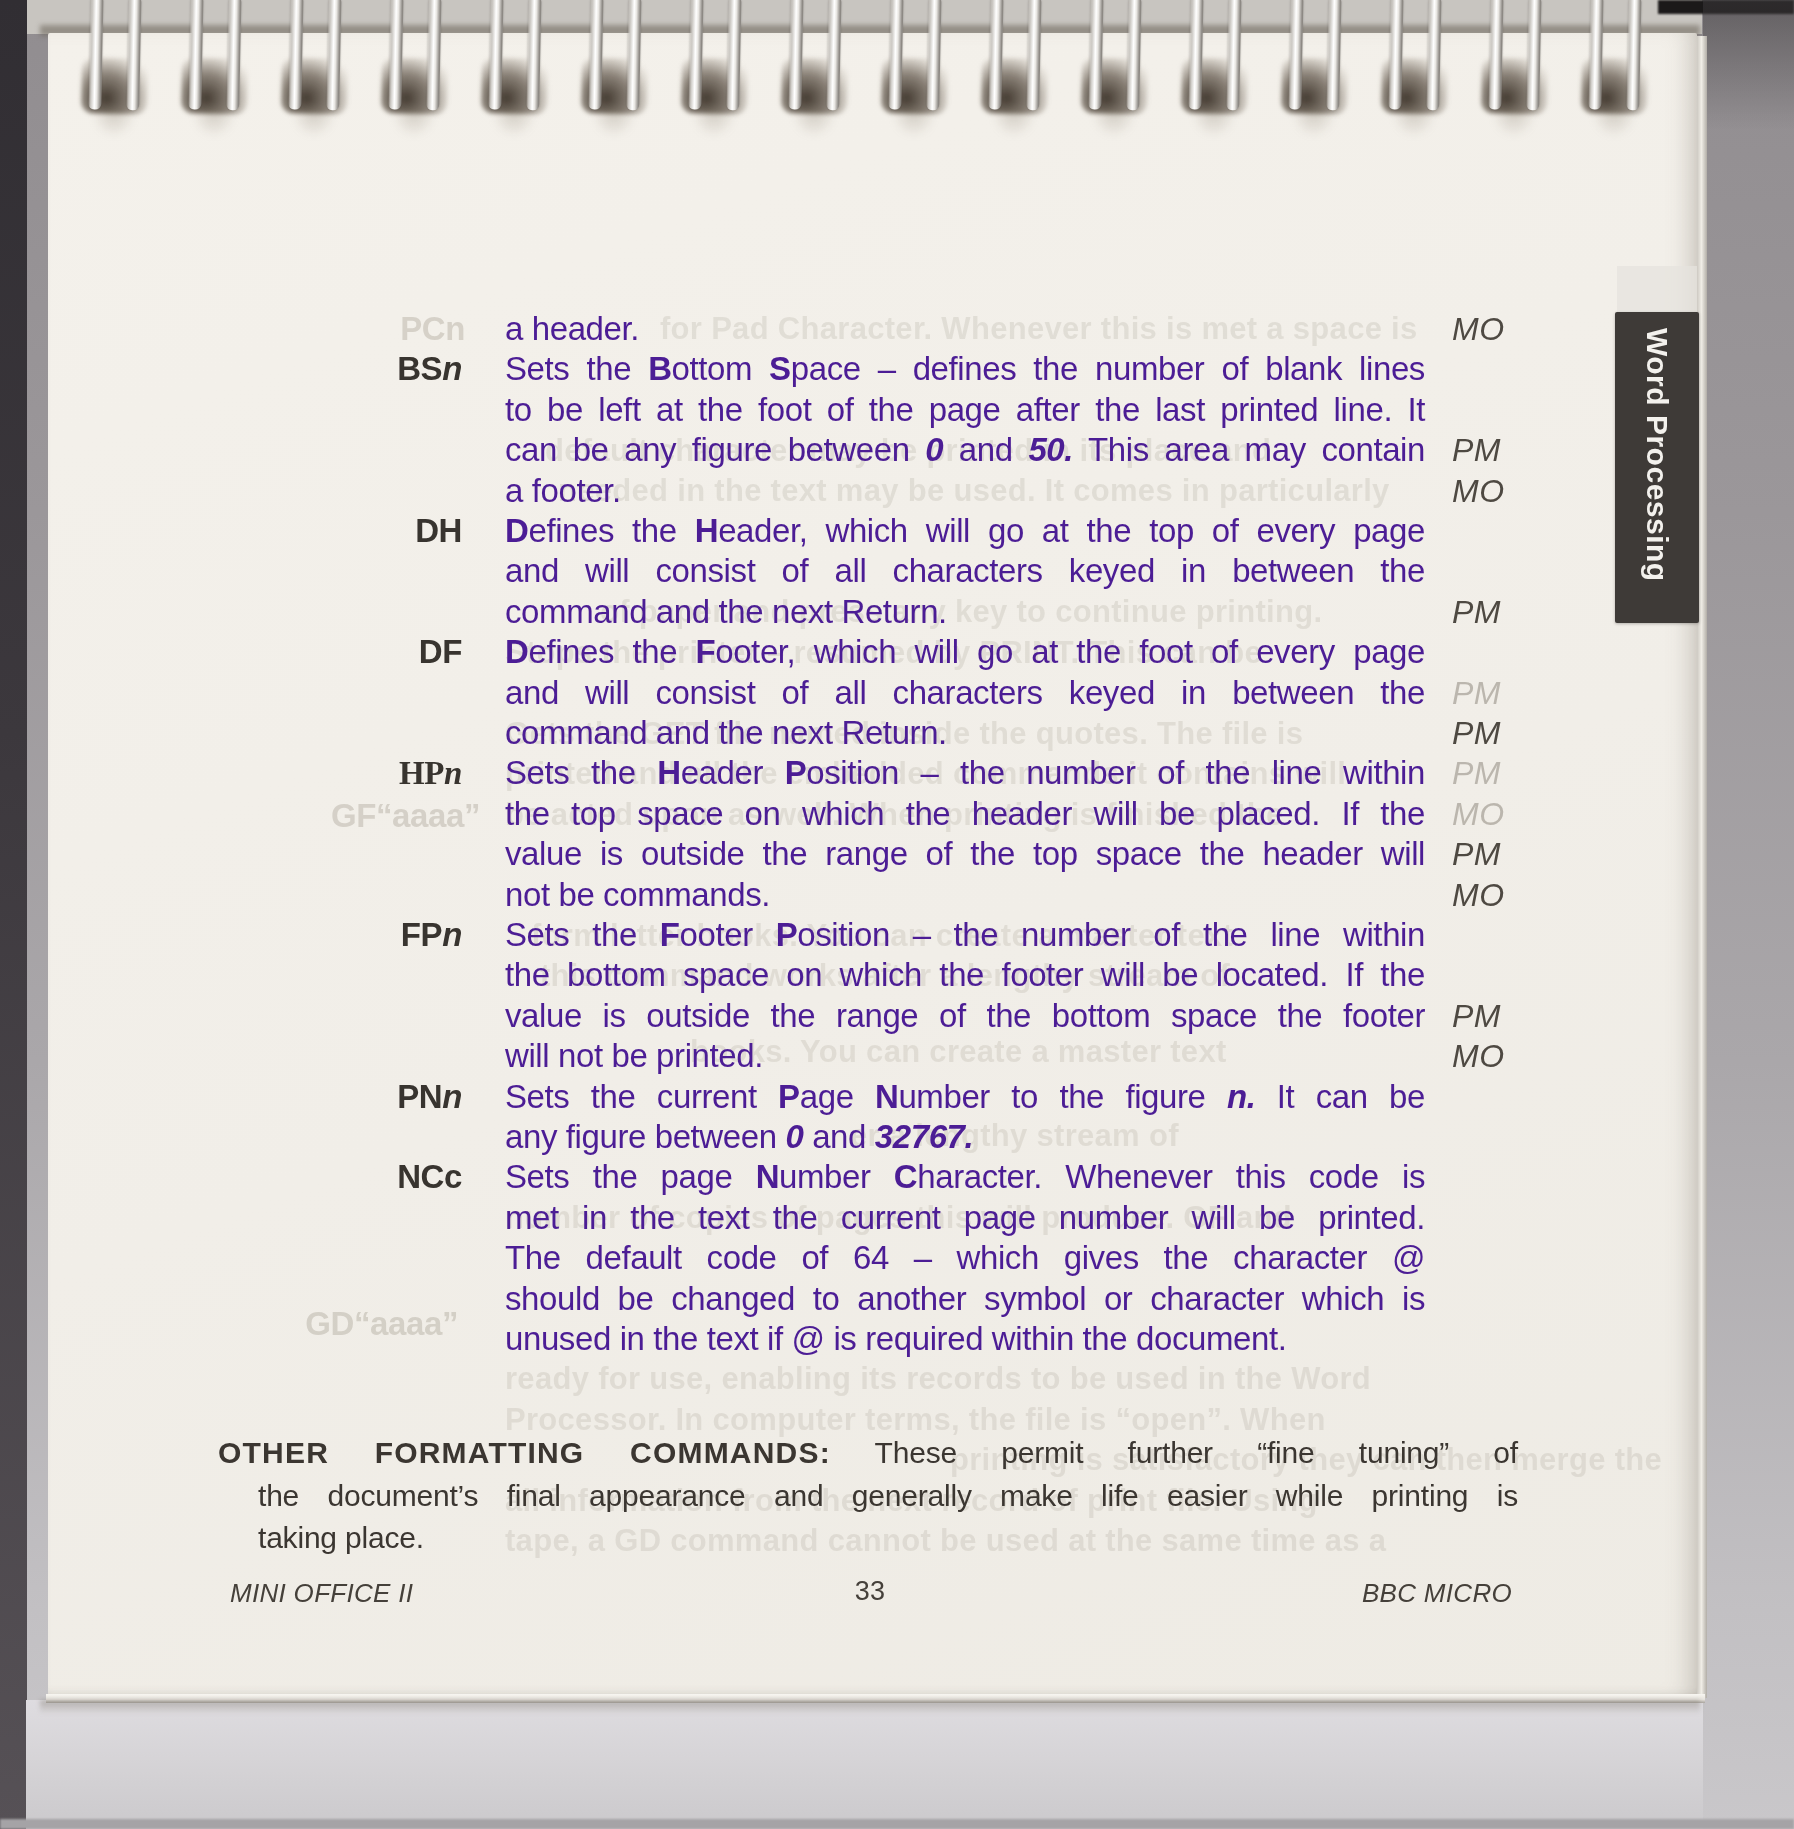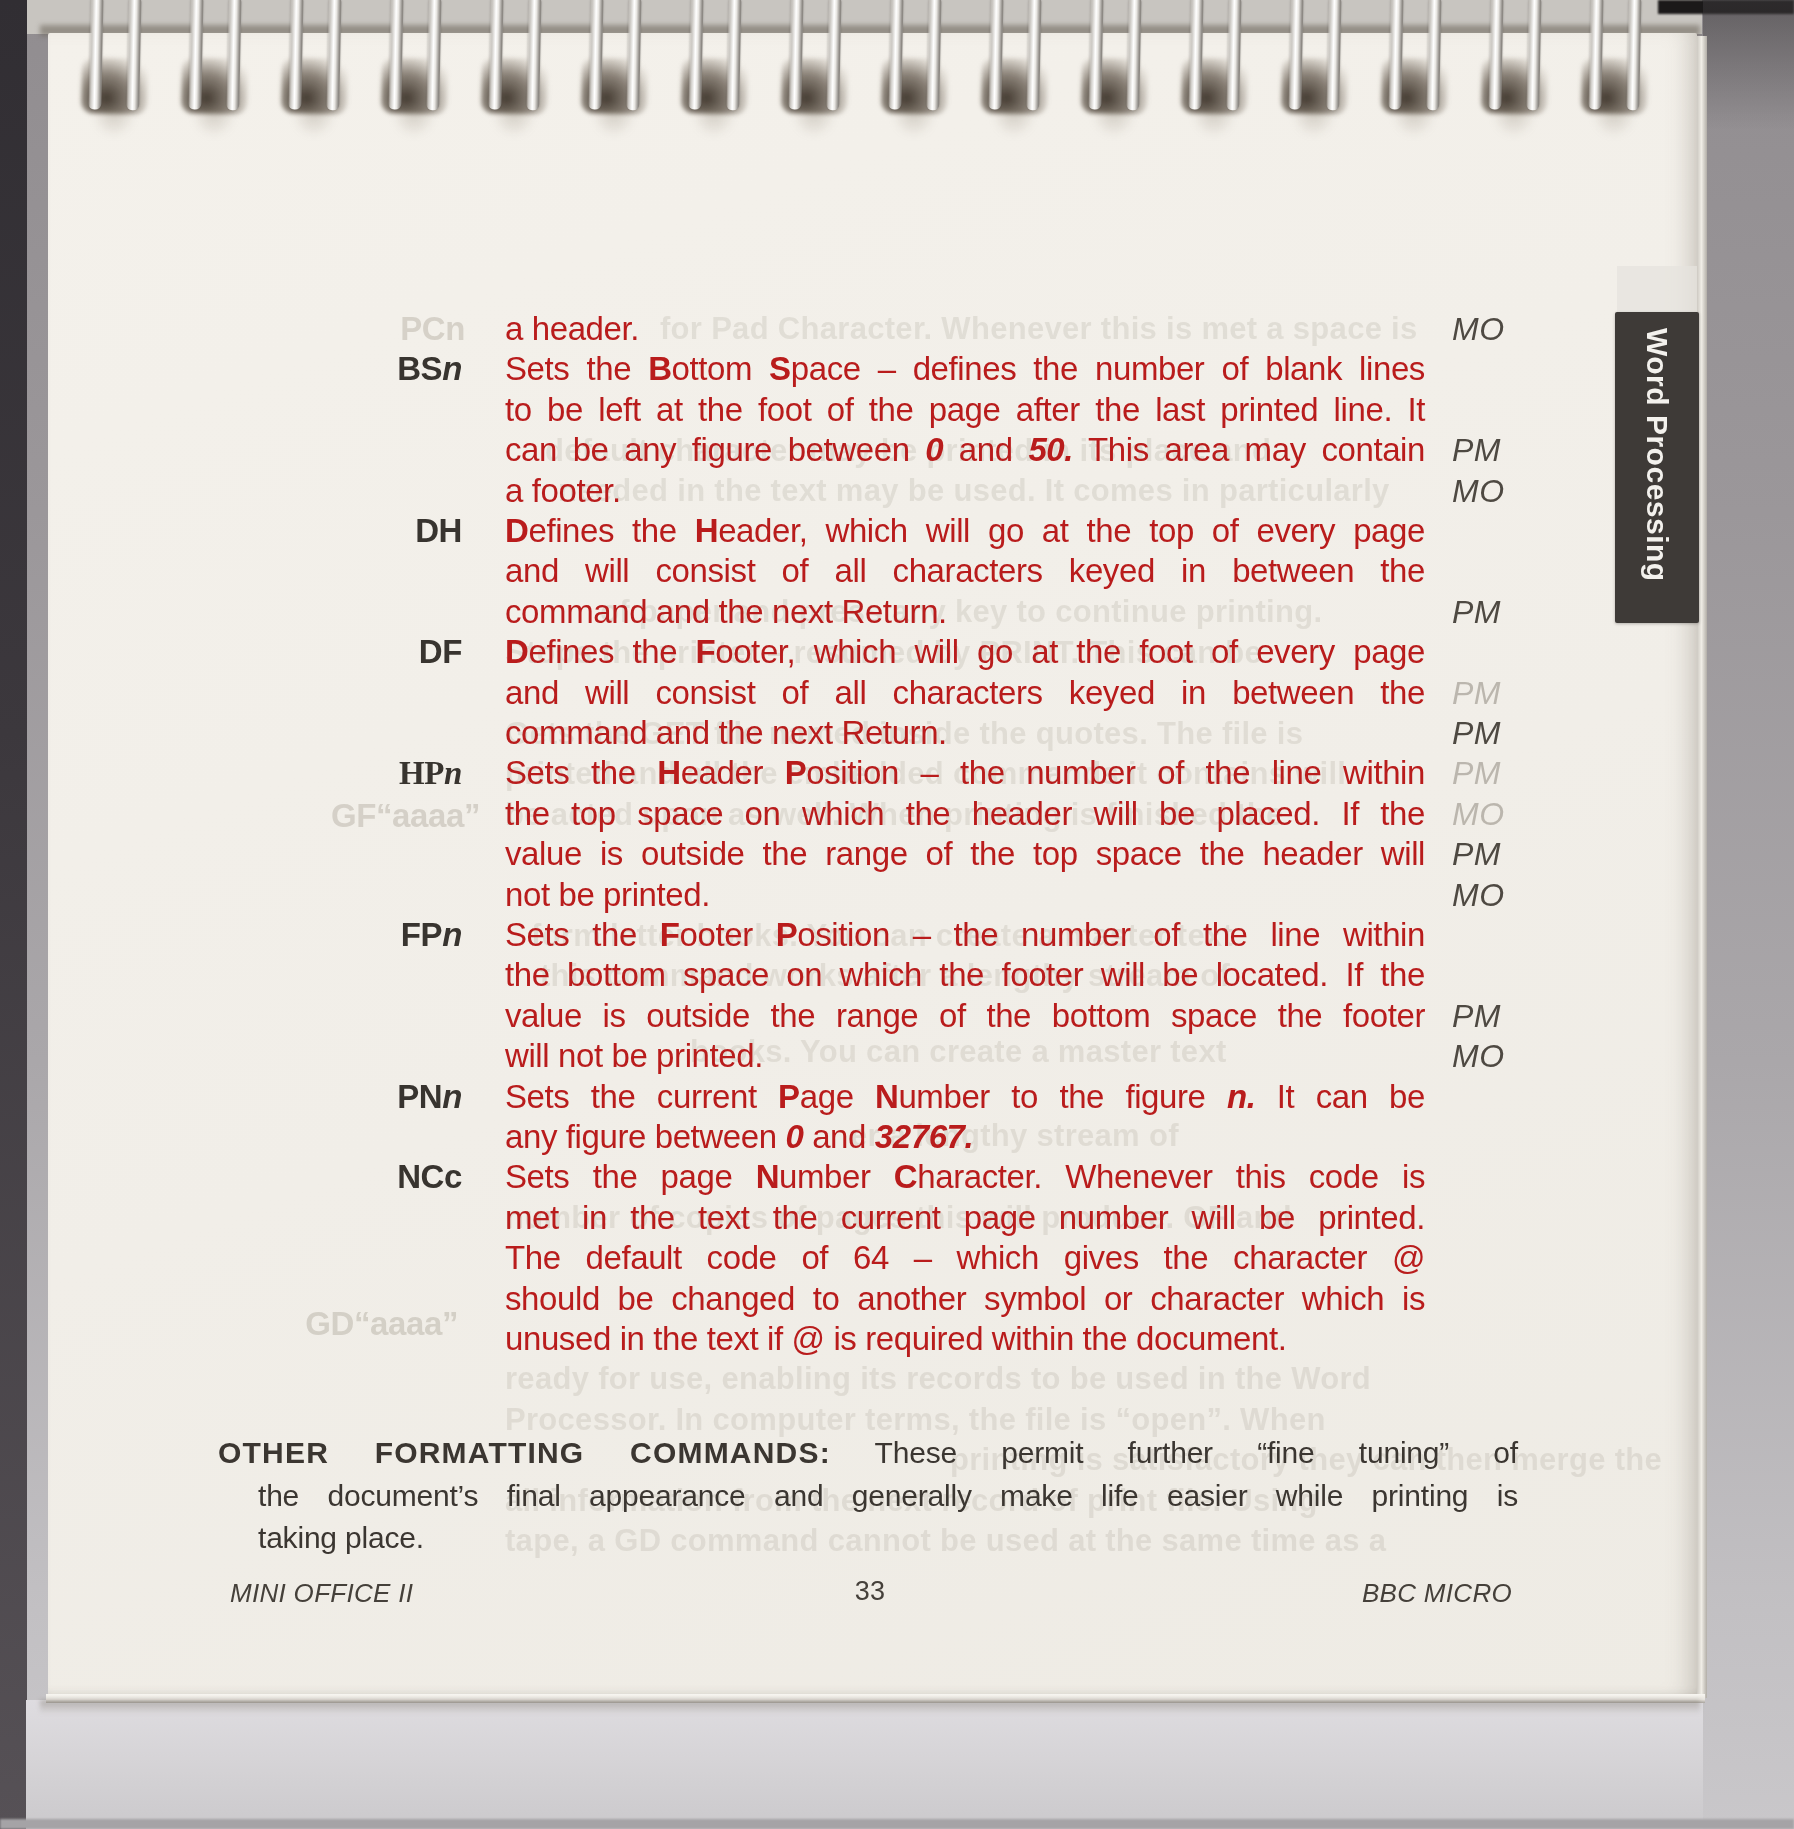--- a/index.html
+++ b/index.html
@@ -46,21 +46,21 @@
 
   
   .ghost-tab{position:absolute;left:1617px;top:266px;width:82px;height:46px;background:#e6e3dd;opacity:.75;}
   .tab{position:absolute;left:1615px;top:312px;width:84px;height:311px;background:#3e3a37;
       border-radius:2px;box-shadow:0 1px 3px rgba(40,36,32,.3);
       writing-mode:vertical-rl;text-orientation:mixed;line-height:84px;
       color:#f3f1ed;font-size:30px;font-weight:bold;letter-spacing:.5px;padding-top:16px;box-sizing:border-box;}
 
   
   .body-line{position:absolute;left:505px;width:920px;height:41px;font-size:33px;line-height:40px;
-      letter-spacing:-.4px;color:#b91c1c;white-space:nowrap;}
+      letter-spacing:-.4px;color:#4c1d95;white-space:nowrap;}
   .body-line.just{white-space:normal;text-align:justify;text-align-last:justify;}
   .cmd-label{position:absolute;left:372px;width:90px;height:41px;font-size:33px;line-height:40px;
       font-weight:bold;color:#38342f;text-align:right;letter-spacing:-.4px;}
   .annot{position:absolute;left:1452px;width:75px;height:41px;font-size:32px;line-height:40px;
       font-style:italic;color:#4e4942;letter-spacing:.5px;}
   .annot.ghost{color:rgba(100,93,80,.38);filter:blur(.4px);}
   .b{font-weight:bold;margin-top:20px;} .i{font-style:italic;}
 
   .ghost-line{position:absolute;font-size:31px;line-height:40px;font-weight:bold;color:#8f8878;
       opacity:.17;filter:blur(.7px);white-space:nowrap;letter-spacing:.3px;}
@@ -133,21 +133,21 @@
       <div class="body-line" style="top: 470.6px;"><span>a footer.</span></div>
       <div class="body-line just" style="top: 511px;"><span class="b">D</span><span>efines the </span><span class="b">H</span><span>eader, which will go at the top of every page</span></div>
       <div class="body-line just" style="top: 551.4px;"><span>and will consist of all characters keyed in between the</span></div>
       <div class="body-line" style="top: 591.8px;"><span>command and the next Return.</span></div>
       <div class="body-line just" style="top: 632.2px;"><span class="b">D</span><span>efines the </span><span class="b">F</span><span>ooter, which will go at the foot of every page</span></div>
       <div class="body-line just" style="top: 672.6px;"><span>and will consist of all characters keyed in between the</span></div>
       <div class="body-line" style="top: 713px;"><span>command and the next Return.</span></div>
       <div class="body-line just" style="top: 753.4px;"><span>Sets the </span><span class="b">H</span><span>eader </span><span class="b">P</span><span>osition – the number of the line within</span></div>
       <div class="body-line just" style="top: 793.8px;"><span>the top space on which the header will be placed. If the</span></div>
       <div class="body-line just" style="top: 834.2px;"><span>value is outside the range of the top space the header will</span></div>
-      <div class="body-line" style="top: 874.6px;"><span>not be printed.</span></div>
+      <div class="body-line" style="top: 874.6px;"><span>not be commands.</span></div>
       <div class="body-line just" style="top: 915px;"><span>Sets the </span><span class="b">F</span><span>ooter </span><span class="b">P</span><span>osition – the number of the line within</span></div>
       <div class="body-line just" style="top: 955.4px;"><span>the bottom space on which the footer will be located. If the</span></div>
       <div class="body-line just" style="top: 995.8px;"><span>value is outside the range of the bottom space the footer</span></div>
       <div class="body-line" style="top: 1036.2px;"><span>will not be printed.</span></div>
       <div class="body-line just" style="top: 1076.6px;"><span>Sets the current </span><span class="b">P</span><span>age </span><span class="b">N</span><span>umber to the figure </span><span class="b i">n.</span><span> It can be</span></div>
       <div class="body-line" style="top: 1117px;"><span>any figure between </span><span class="b i">0</span><span> and </span><span class="b i">32767.</span></div>
       <div class="body-line just" style="top: 1157.4px;"><span>Sets the page </span><span class="b">N</span><span>umber </span><span class="b">C</span><span>haracter. Whenever this code is</span></div>
       <div class="body-line just" style="top: 1197.8px;"><span>met in the text the current page number will be printed.</span></div>
       <div class="body-line just" style="top: 1238.2px;"><span>The default code of 64 – which gives the character @</span></div>
       <div class="body-line just" style="top: 1278.6px;"><span>should be changed to another symbol or character which is</span></div>

